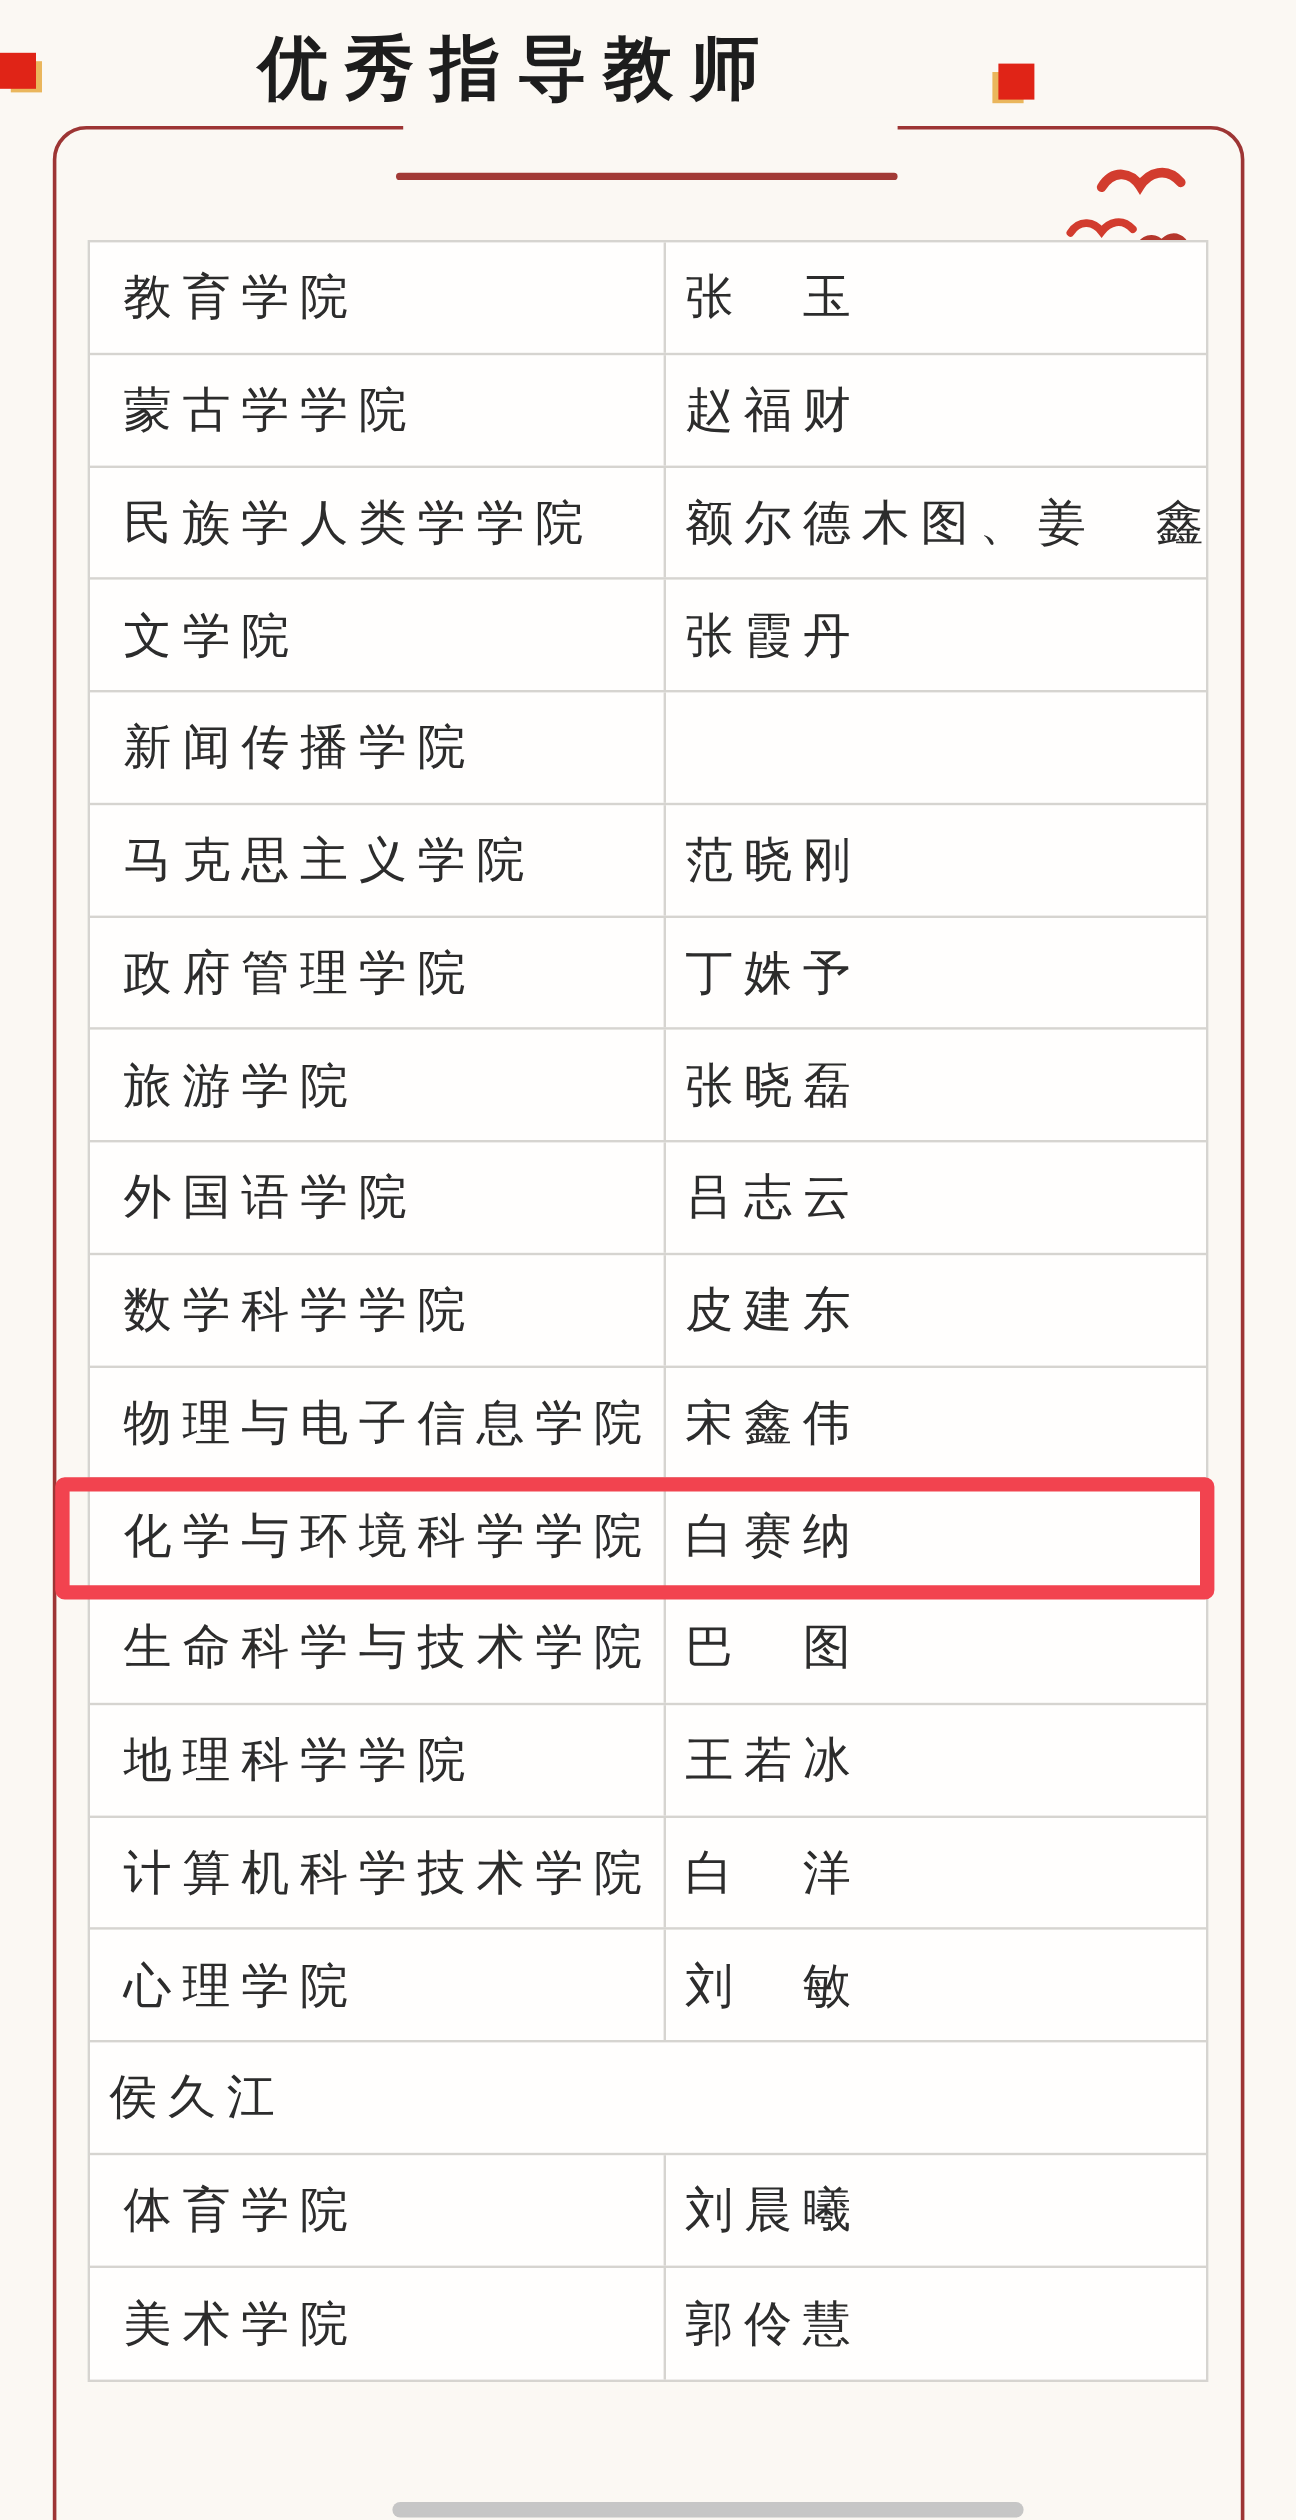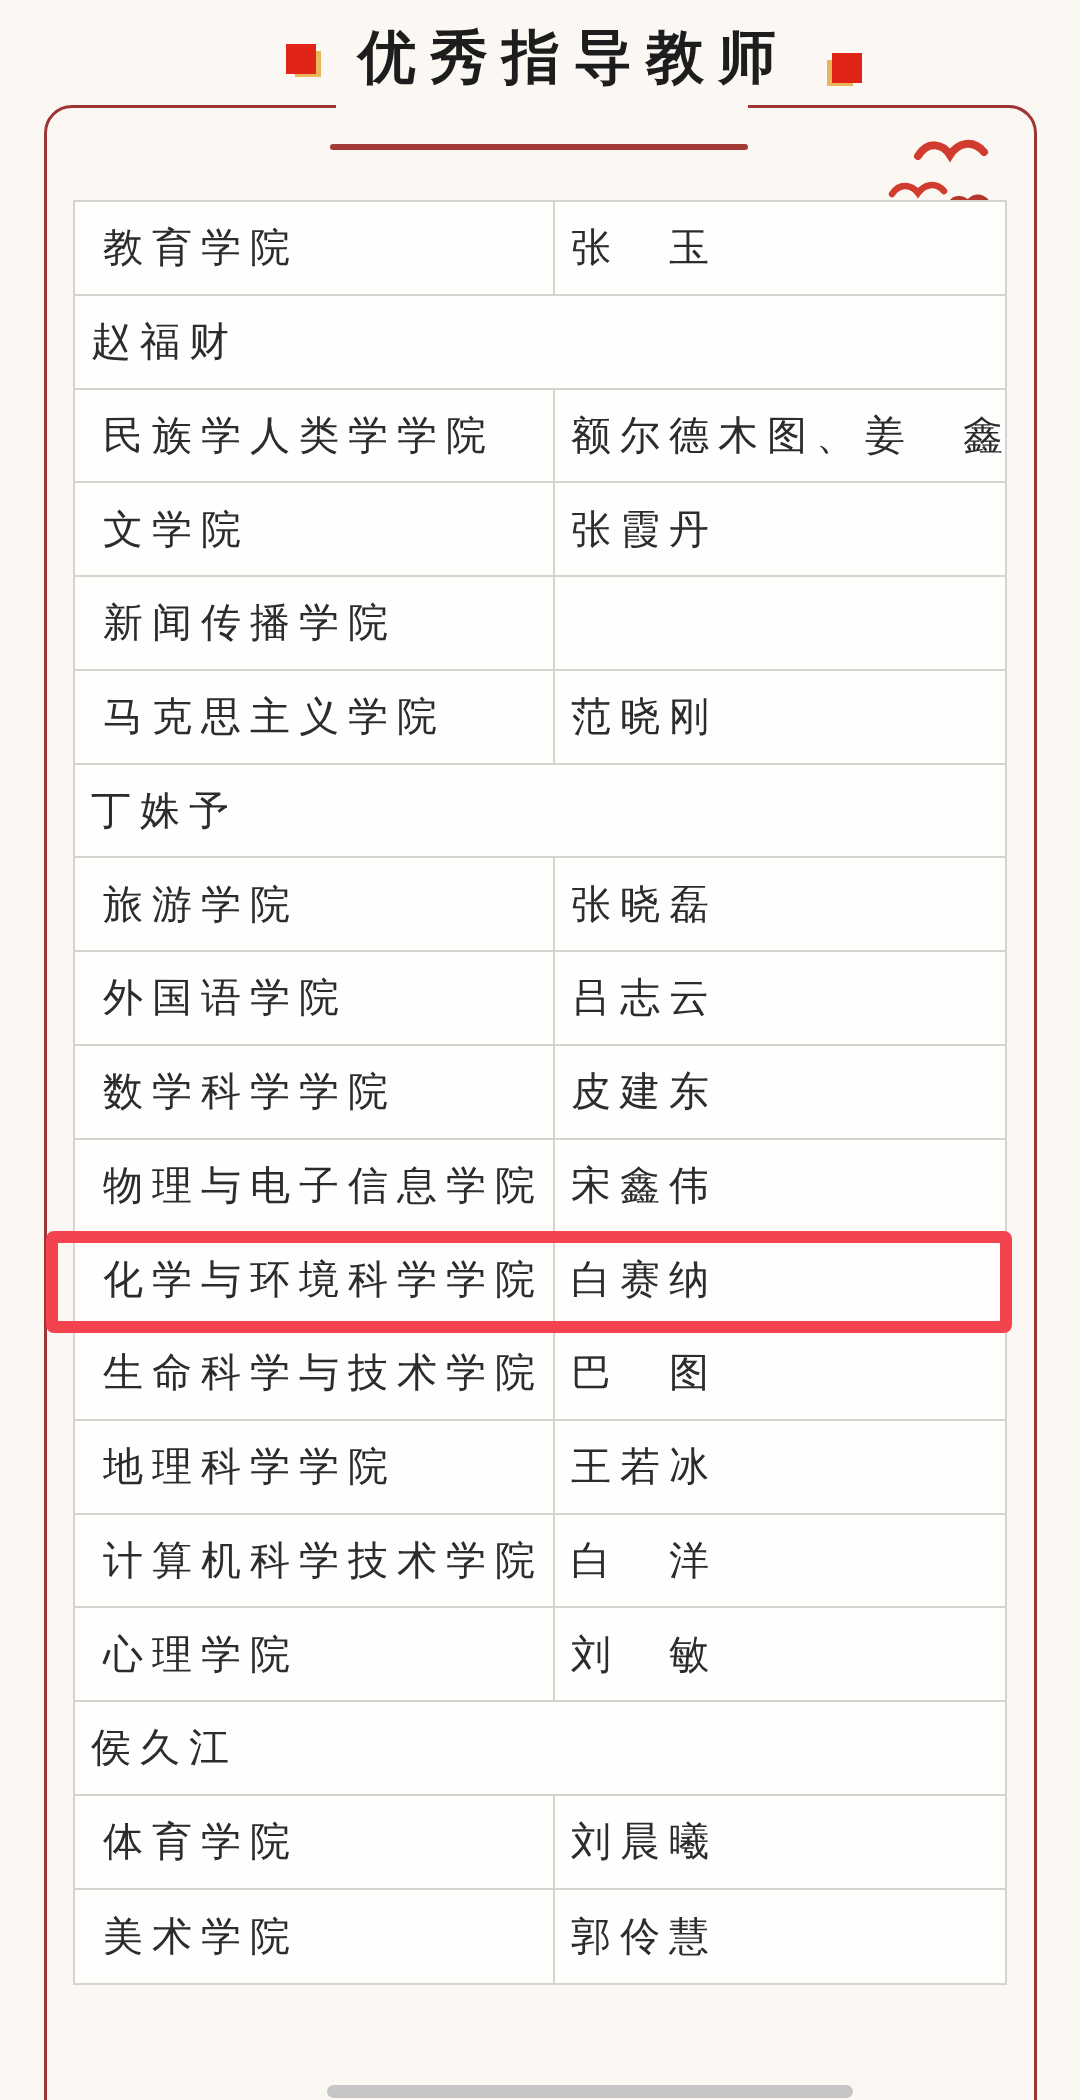--- a/index.html
+++ b/index.html
@@ -19,21 +19,21 @@
   body {
     background: var(--bg);
     font-family: "Liberation Sans", sans-serif;
     color: var(--txt);
   }
   .page { position:relative; width:1080px; height:2100px; overflow:hidden; }
 
   
   .title-row {
     position:absolute; top:8px; left:0; width:862px; height:100px;
-    display:flex; align-items:center; justify-content:flex-end; gap:42px;
+    display:flex; align-items:center; justify-content:space-between; gap:42px;
   }
   .sq { width:30px; height:30px; background:var(--sq-red); flex:0 0 auto; }
   .sq-left  { box-shadow: 7px 5px 0 -2px var(--sq-gold); margin-top:2px; }
   .sq-right { box-shadow: -7px 5px 0 -2px var(--sq-gold); margin-top:20px; }
   .title {
     font-size:58px; font-weight:600; letter-spacing:14px;
     color:#1d1d1d; white-space:nowrap;
   }
 
   
@@ -107,20 +107,21 @@
   </svg>
 
   <div class="table">
 
       <div class="row">
         <div class="cell college">教育学院</div>
         <div class="cell teacher">张　玉</div>
       </div>
 
       <div class="row">
+        <div class="cell college">蒙古学学院</div>
         <div class="cell teacher">赵福财</div>
       </div>
 
       <div class="row">
         <div class="cell college">民族学人类学学院</div>
         <div class="cell teacher">额尔德木图、姜　鑫</div>
       </div>
 
       <div class="row">
         <div class="cell college">文学院</div>
@@ -131,20 +132,21 @@
         <div class="cell college">新闻传播学院</div>
       </div>
 
       <div class="row">
         <div class="cell college">马克思主义学院</div>
         <div class="cell teacher">范晓刚</div>
       </div>
 
 
       <div class="row">
+        <div class="cell college">政府管理学院</div>
         <div class="cell teacher">丁姝予</div>
       </div>
 
       <div class="row">
         <div class="cell college">旅游学院</div>
         <div class="cell teacher">张晓磊</div>
       </div>
 
       <div class="row">
         <div class="cell college">外国语学院</div>

